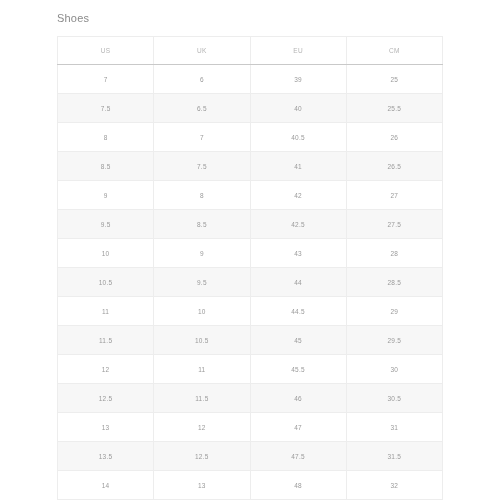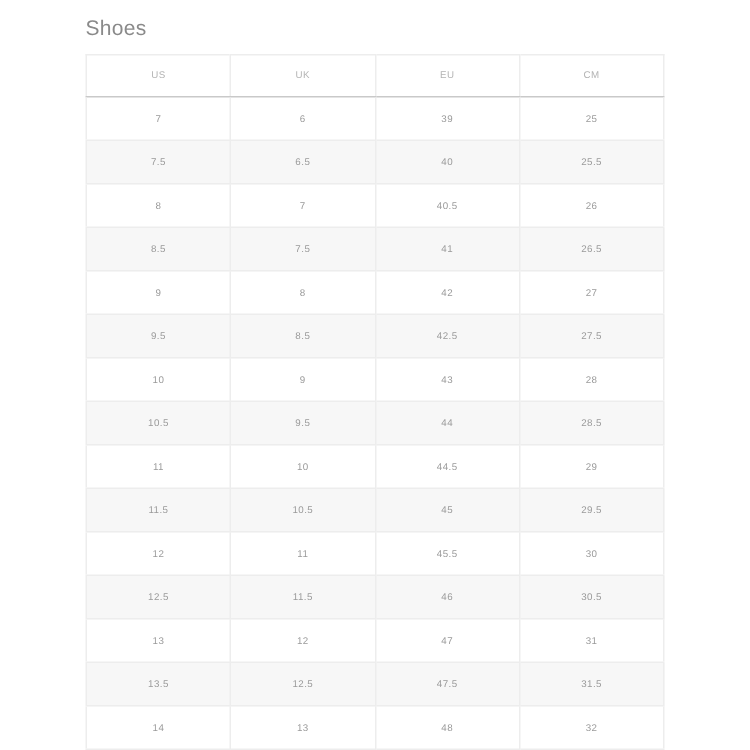--- a/index.html
+++ b/index.html
@@ -17,21 +17,21 @@
     width: 500px;
     height: 500px;
     background: #ffffff;
     overflow: hidden;
   }
 
   #page-title {
     position: absolute;
     left: 57px;
     top: 12px;
-    font-size: 14px;
+    font-size: 11px;
     color: #8a8a8a;
     letter-spacing: 0.2px;
     line-height: 12px;
   }
 
   #size-table-wrap {
     position: absolute;
     left: 57px;
     top: 36px;
     width: 386px;

